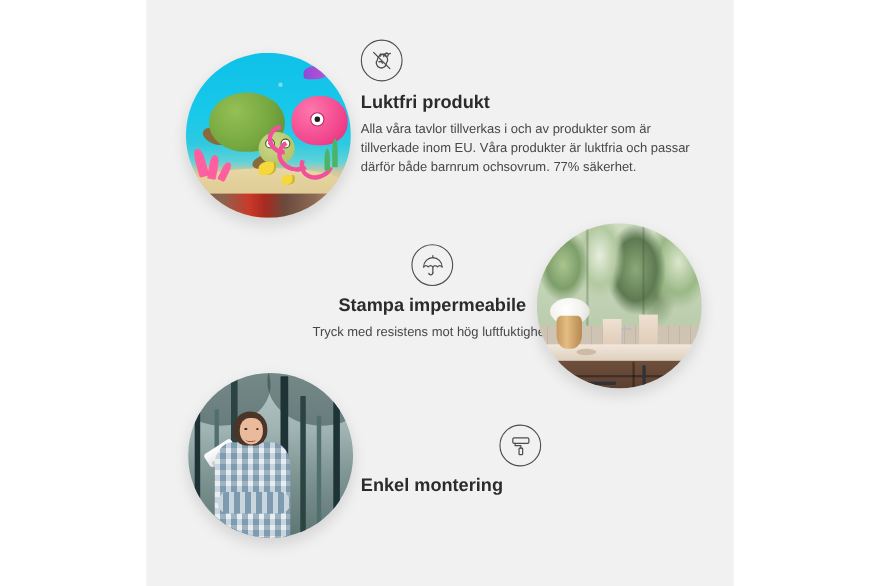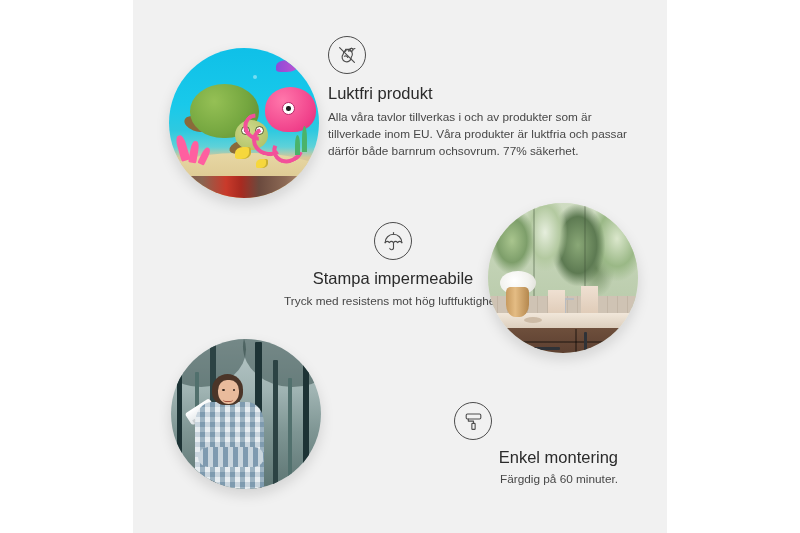--- a/index.html
+++ b/index.html
@@ -253,21 +253,21 @@
   .icon-circle {
     width: 38px; height: 38px;
     border: 1.4px solid #4c4c4c;
     border-radius: 50%;
     display: flex; align-items: center; justify-content: center;
     box-sizing: border-box;
   }
 
   .feature-title {
     font-size: 16.5px;
-    font-weight: normal;
+    font-weight: bold;
     color: #2b2b2b;
     margin: 0;
     line-height: 1.25;
   }
   .feature-desc {
     font-size: 11.8px;
     color: #474747;
     margin: 0;
     line-height: 1.45;
   }
@@ -282,22 +282,22 @@
     left: 80px; top: 222px; width: 360px;
     text-align: center;
   }
   #feature-water .icon-wrap {
     display:flex; justify-content:center; margin-bottom: 8px;
   }
   #feature-water .feature-title { margin-bottom: 4px; }
 
   
   #feature-mount {
-    left: 195px; top: 402px; width: 290px;
-    text-align: right;
+    left: 195px; top: 386px; width: 290px;
+    text-align: left;
   }
   #feature-mount .icon-wrap {
     display:flex; justify-content:center; margin-bottom: 7px;
   }
   #feature-mount .feature-title { margin-bottom: 3px; }
 </style>
 </head>
 <body>
 
 <div id="page">
@@ -436,17 +436,16 @@
           <svg width="25" height="25" viewBox="0 0 26 26" aria-hidden="true">
             <g fill="none" stroke="#4c4c4c" stroke-width="1.15" stroke-linecap="round" stroke-linejoin="round">
               <rect x="5.4" y="5.2" width="15.2" height="5.2" rx="1.3"></rect>
               <path d="M7.6 10.4 L7.6 12.6 L13 12.6 L13 15.0"></path>
               <rect x="11.3" y="15.0" width="3.4" height="6.2" rx="0.7"></rect>
             </g>
           </svg>
         </div>
       </div>
       <p class="feature-title">Enkel montering</p>
-      <p class="feature-desc">Färgdig på 60 minuter.</p>
     </div>
 
   </div>
 </div>
 
 </body></html>

